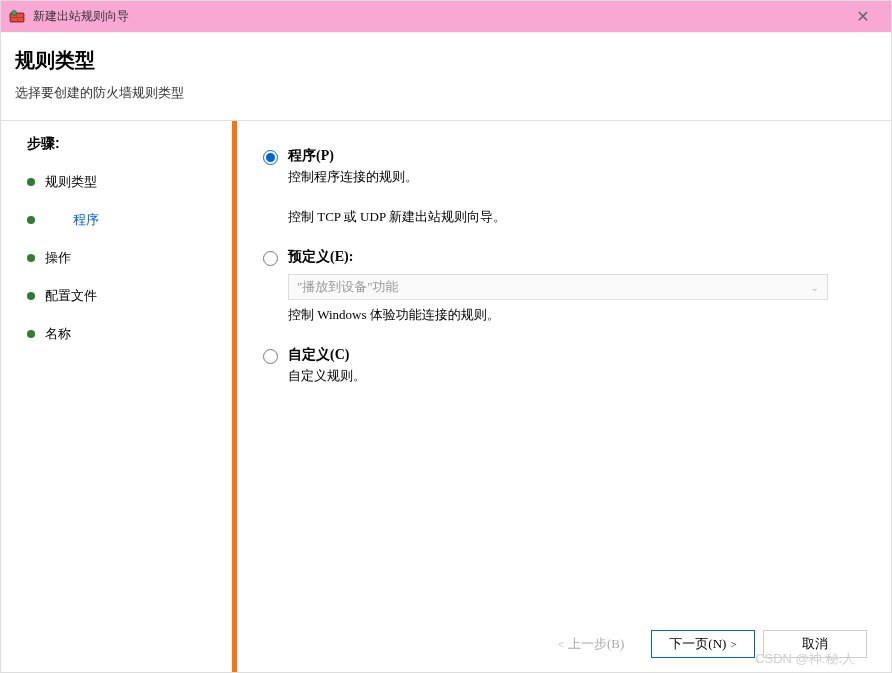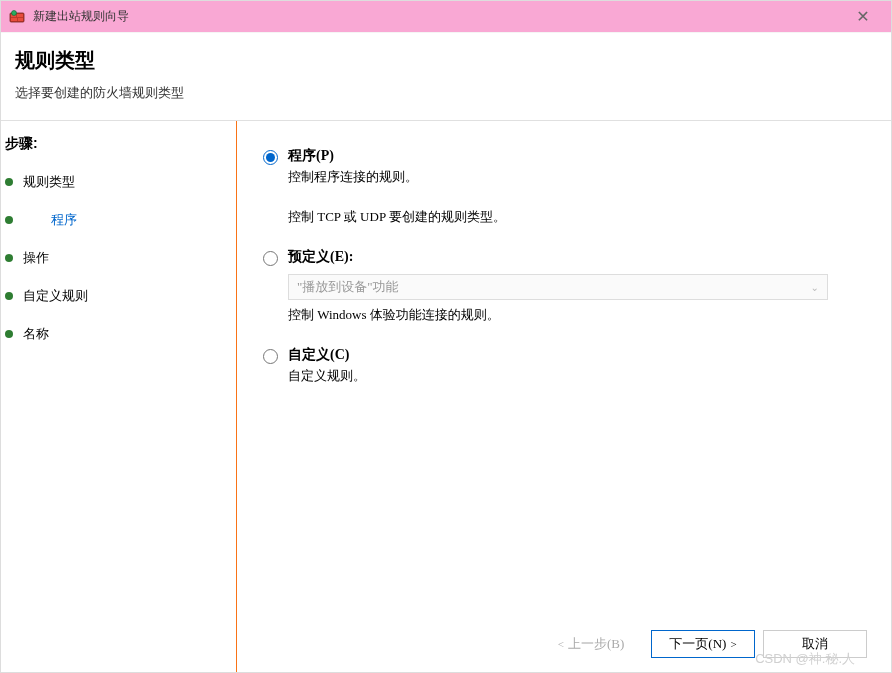--- a/index.html
+++ b/index.html
@@ -69,22 +69,22 @@
       color: #333;
     }
     .content-area {
       flex: 1;
       display: flex;
       border-top: 1px solid #e0e0e0;
       min-height: 0;
     }
     .sidebar {
       width: 236px;
-      border-right: 1px solid #f97316;
-      padding: 14px 0;
+      border-right: 5px solid #f97316;
+      padding: 14px 22px;
       background: #ffffff;
     }
     .steps-label {
       font-weight: bold;
       font-size: 14px;
       margin-bottom: 14px;
       padding-left: 4px;
     }
     .step-item {
       display: flex;
@@ -248,42 +248,42 @@
       <div class="step-item active">
         <span class="bullet"></span>
         <span>程序</span>
       </div>
       <div class="step-item">
         <span class="bullet"></span>
         <span>操作</span>
       </div>
       <div class="step-item">
         <span class="bullet"></span>
-        <span>自定义规则</span>
+        <span>配置文件</span>
       </div>
       <div class="step-item">
         <span class="bullet"></span>
         <span>名称</span>
       </div>
     </div>
 
     <div class="main-panel">
 
       <div class="options-group">
 
         <div class="radio-option">
           <div class="radio-row">
             <input type="radio" name="ruletype" checked="" style="">
             <label class="radio-label">程序(P)</label>
           </div>
           <div class="radio-desc">控制程序连接的规则。</div>
         </div>
 
         <div class="radio-option">
-          <div class="radio-desc">控制 TCP 或 UDP 要创建的规则类型。</div>
+          <div class="radio-desc">控制 TCP 或 UDP 新建出站规则向导。</div>
         </div>
 
         <div class="radio-option">
           <div class="radio-row">
             <input type="radio" name="ruletype" style="">
             <label class="radio-label">预定义(E):</label>
           </div>
           <div class="select-box">
             <span>"播放到设备"功能</span>
             <span class="select-caret">⌄</span>

